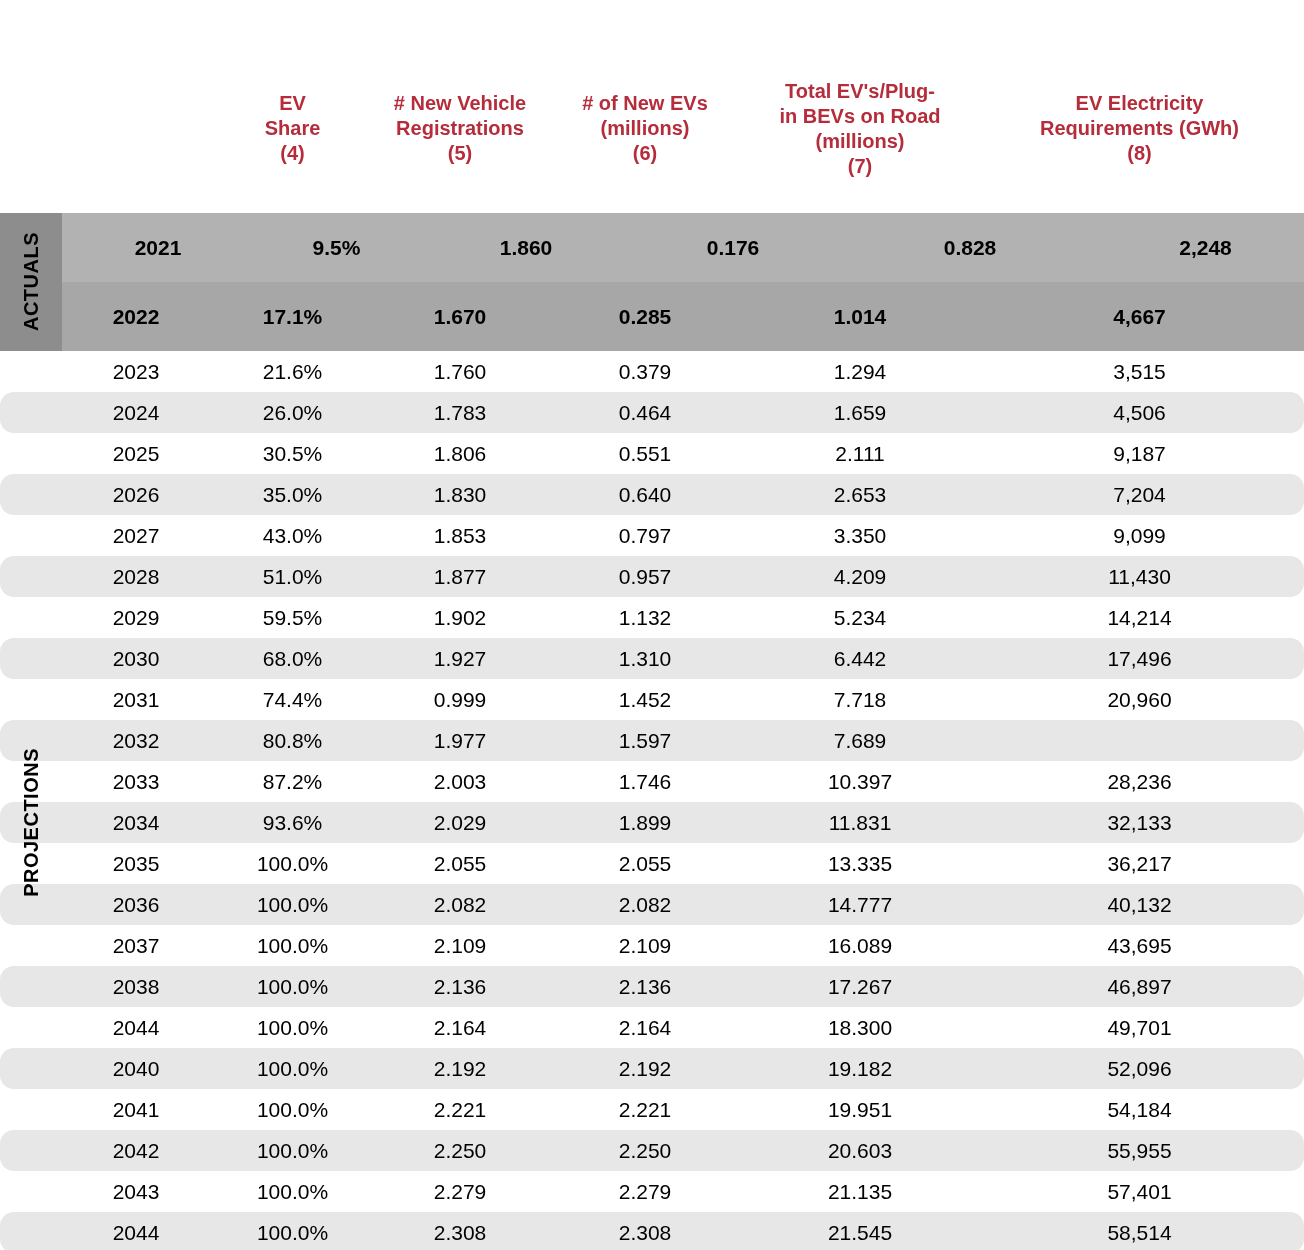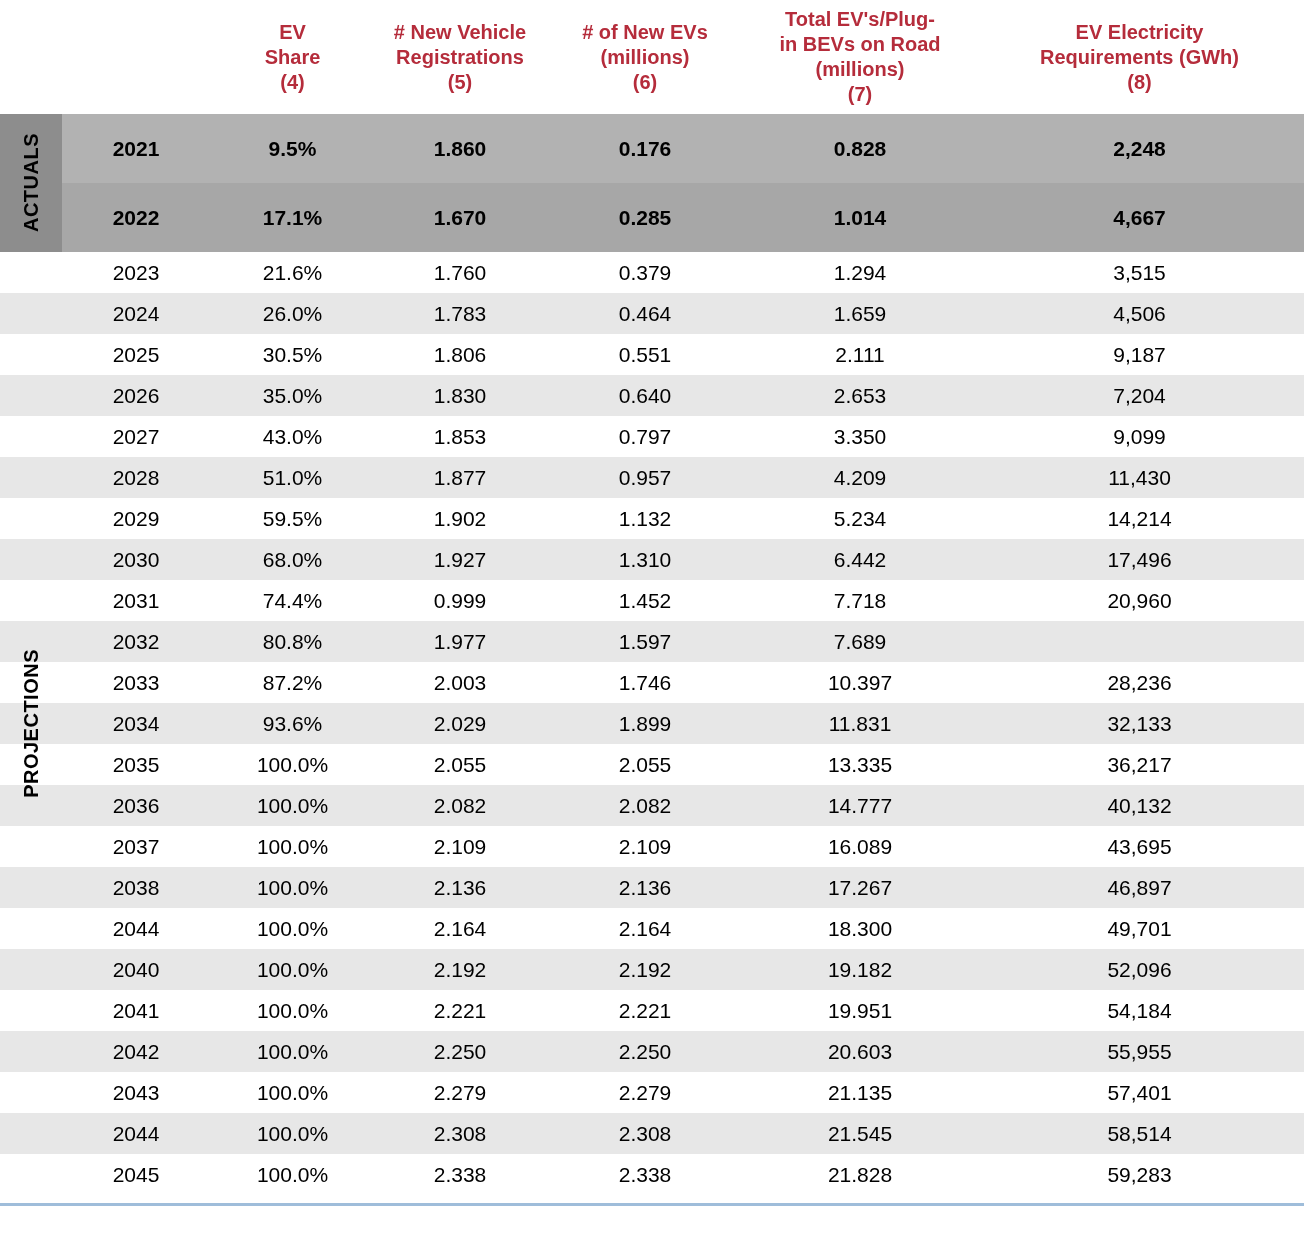--- a/index.html
+++ b/index.html
@@ -13,22 +13,23 @@
     height: 1250px;
     background: #ffffff;
     font-family: "Liberation Sans", "DejaVu Sans", sans-serif;
     color: #000;
     overflow: hidden;
   }
   
   .header {
     display: grid;
     grid-template-columns: 62px 148px 165px 170px 200px 230px 1fr;
-    height: 114px;
+    height: 169px;
     align-items: center;
+    margin-top: 44px;
   }
   .hcell {
     text-align: center;
     font-weight: bold;
     font-size: 20px;
     line-height: 1.25;
     color: var(--header-text, #b52c3b);
     white-space: pre-line;
   }
   
@@ -50,22 +51,22 @@
     font-size: 20px;
     letter-spacing: 0.5px;
     color: #000;
   }
   .row {
     display: grid;
     grid-template-columns: 62px 148px 165px 170px 200px 230px 1fr;
     align-items: center;
   }
   .actuals .row { height: 69px; font-weight: bold; }
-  .projections .row { height: 41px; }
-  .row.a1 { background: var(--actuals-row1-bg, #b2b2b2); }
+  .projections .row { height: 41px; border-radius: 14px; }
+  .row.a1 { background: var(--actuals-row1-bg, #b2b2b2); gap: 22px; }
   .row.a2 { background: var(--actuals-row2-bg, #a7a7a7); }
   .row.gray { background: var(--stripe-bg, #e7e7e7); }
   .cell {
     text-align: center;
     font-size: 21px;
     color: var(--row-text, #000000);
   }
   
   .bottom-rule {
     margin-top: 8px;

